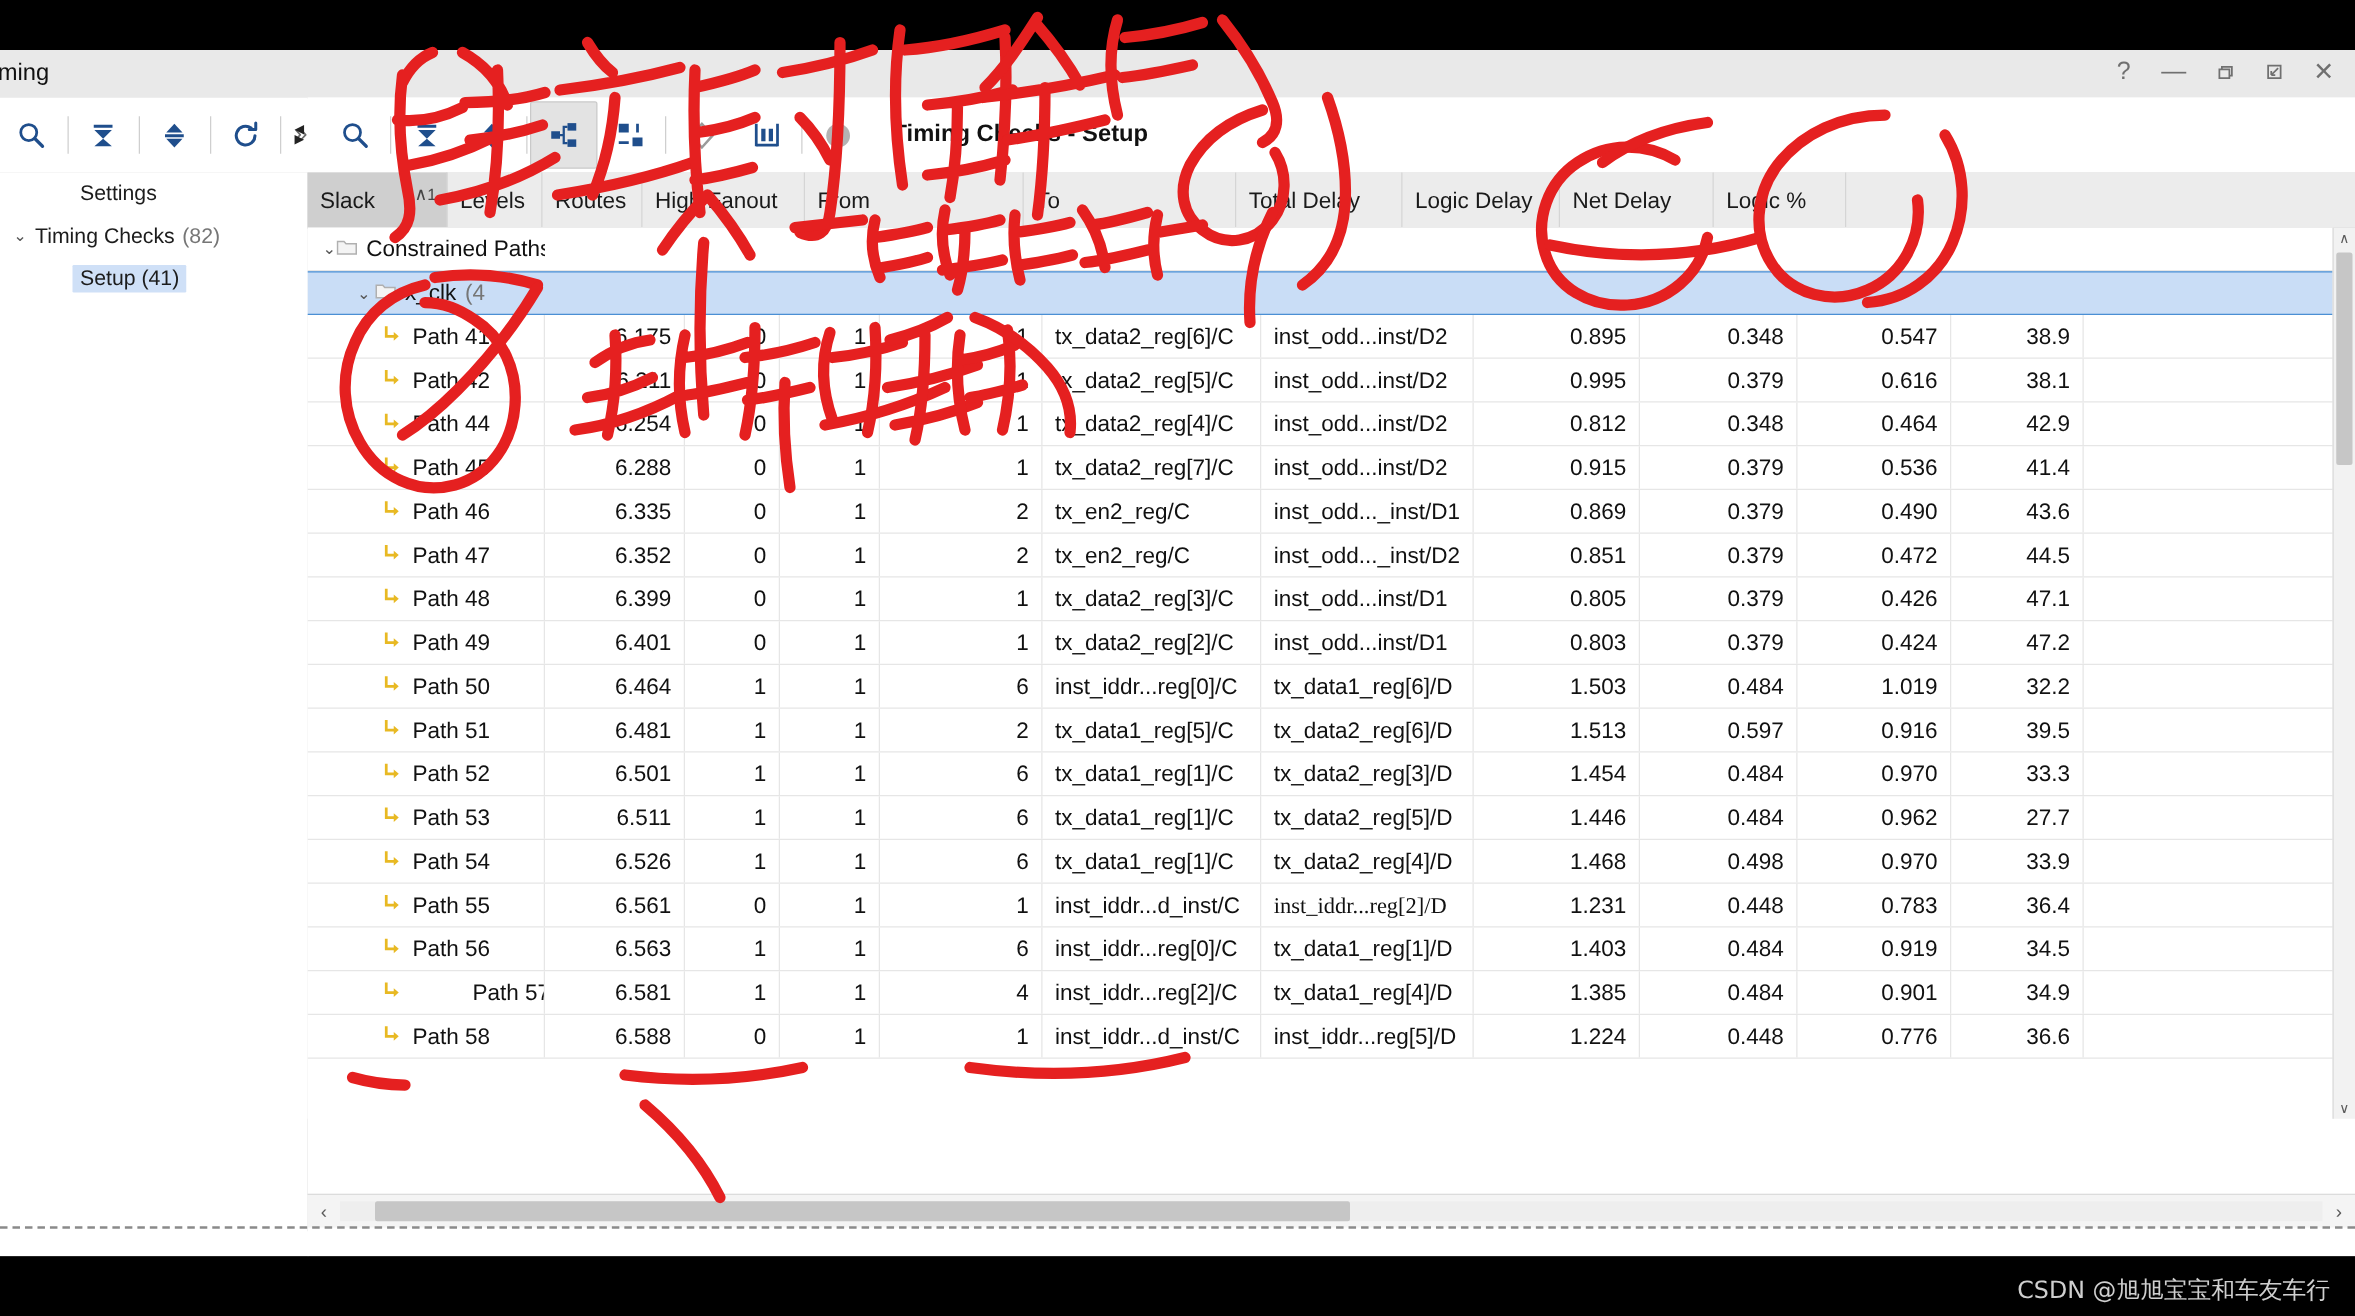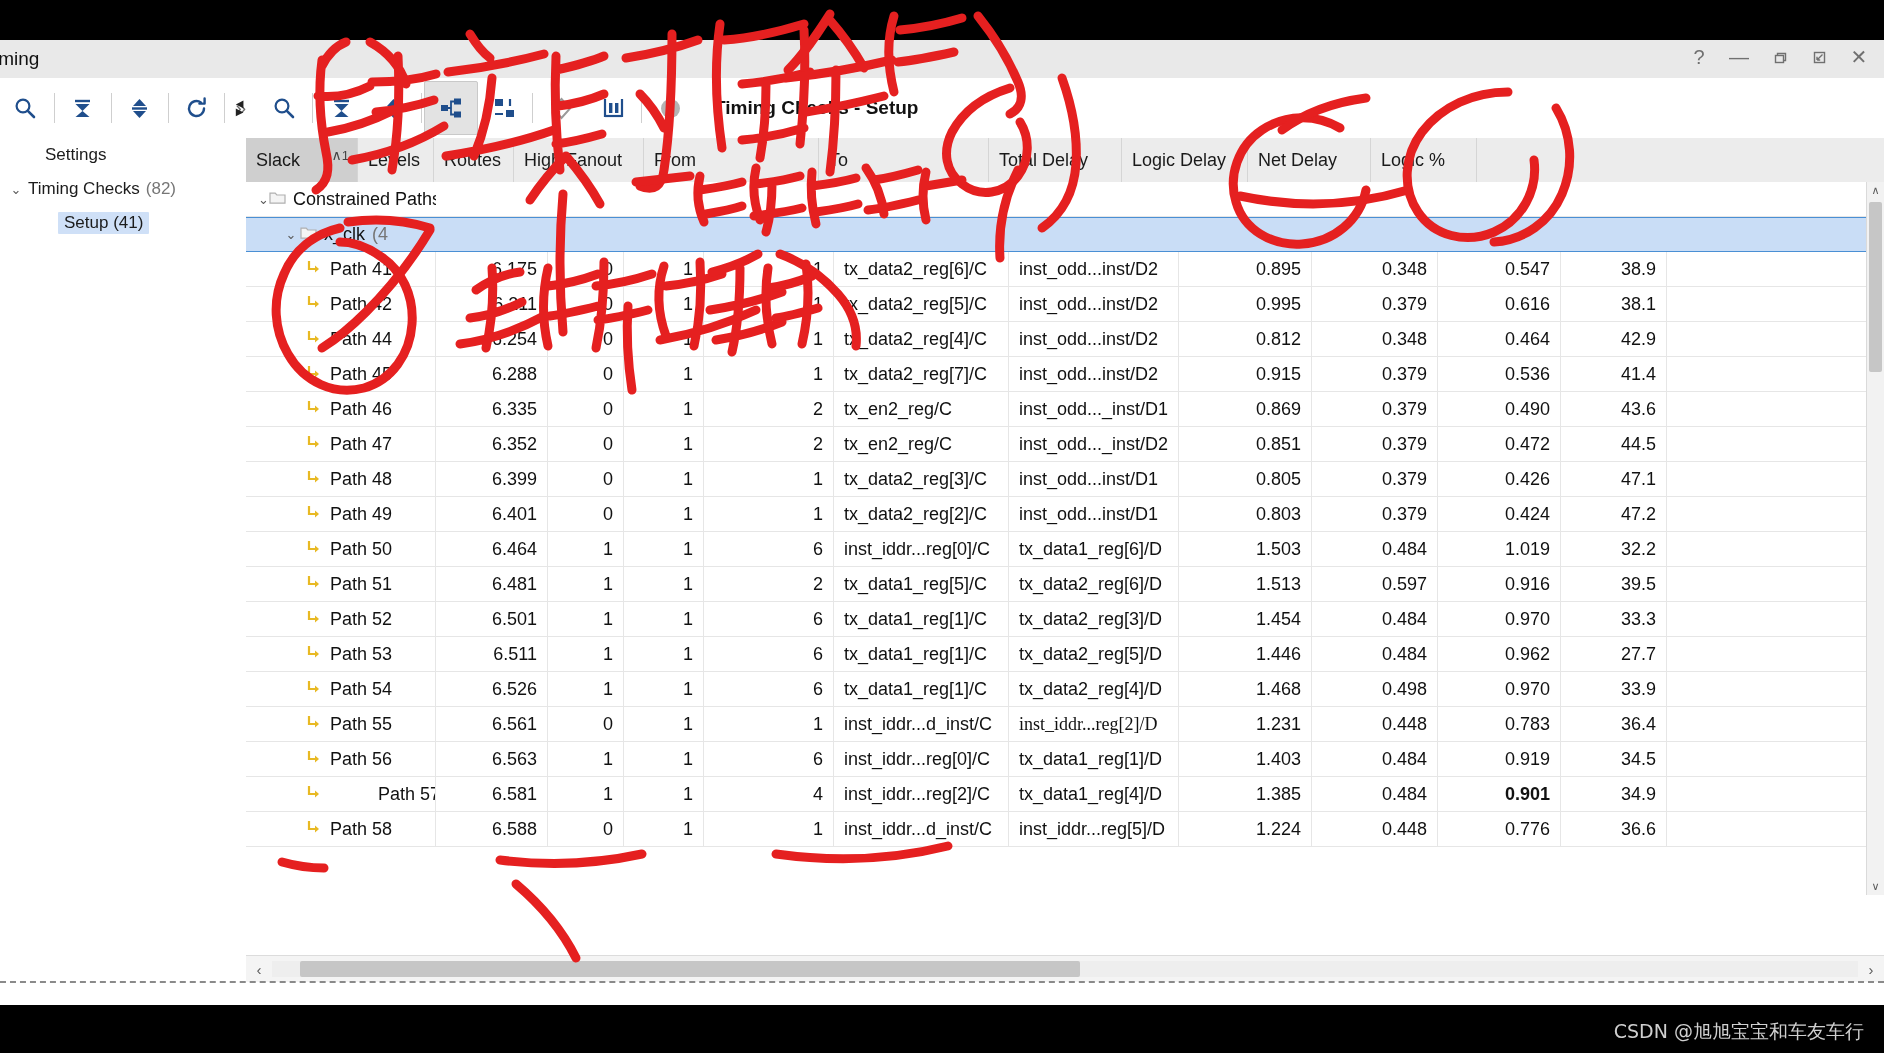--- a/index.html
+++ b/index.html
@@ -165,21 +165,21 @@
       <div class="vsep"></div>
       <div class="chev">»</div>
     </div>
 
     <div id="splitter">
       <span>◀</span>
       <span>▶</span>
     </div>
 
     <div id="ltree">
-        <div class="titem" style="padding-left: 25px;">
+        <div class="titem" style="padding-left: 4px; margin-left: 40px;">
           <span class="tw"></span>
           <span>Settings</span>
         </div>
         <div class="titem" style="padding-left: 8px;">
           <span class="tw">⌄</span>
           <span>Timing Checks</span>
           <span class="cnt">(82)</span>
         </div>
         <div class="titem" style="padding-left: 38px;">
           <span class="tw"></span>
@@ -600,21 +600,21 @@
               <span>Path 57</span>
             </div>
             <div class="cell num" style="flex: 0 0 112px;">6.581</div>
             <div class="cell num" style="flex: 0 0 76px;">1</div>
             <div class="cell num" style="flex: 0 0 80px;">1</div>
             <div class="cell num" style="flex: 0 0 130px;">4</div>
             <div class="cell" style="flex: 0 0 175px;">inst_iddr...reg[2]/C</div>
             <div class="cell" style="flex: 0 0 170px;">tx_data1_reg[4]/D</div>
             <div class="cell num" style="flex: 0 0 133px;">1.385</div>
             <div class="cell num" style="flex: 0 0 126px;">0.484</div>
-            <div class="cell num" style="flex: 0 0 123px; font-weight: bold;">0.901</div>
+            <div class="cell num" style="flex: 0 0 123px;">0.901</div>
             <div class="cell num" style="flex: 0 0 106px;">34.9</div>
           </div>
           <div class="row">
             <div class="cell" style="flex: 0 0 190px; padding-left: 60px;">
               <span class="pathicon"><svg width="16" height="16" viewBox="0 0 16 16">
                   <path d="M3 2v8h8" fill="none" stroke="#e8b923" stroke-width="2.2"></path>
                   <path d="M9 6.5l4 3.5-4 3.5z" fill="#e8b923"></path>
                 </svg></span>
               <span>Path 58</span>
             </div>

